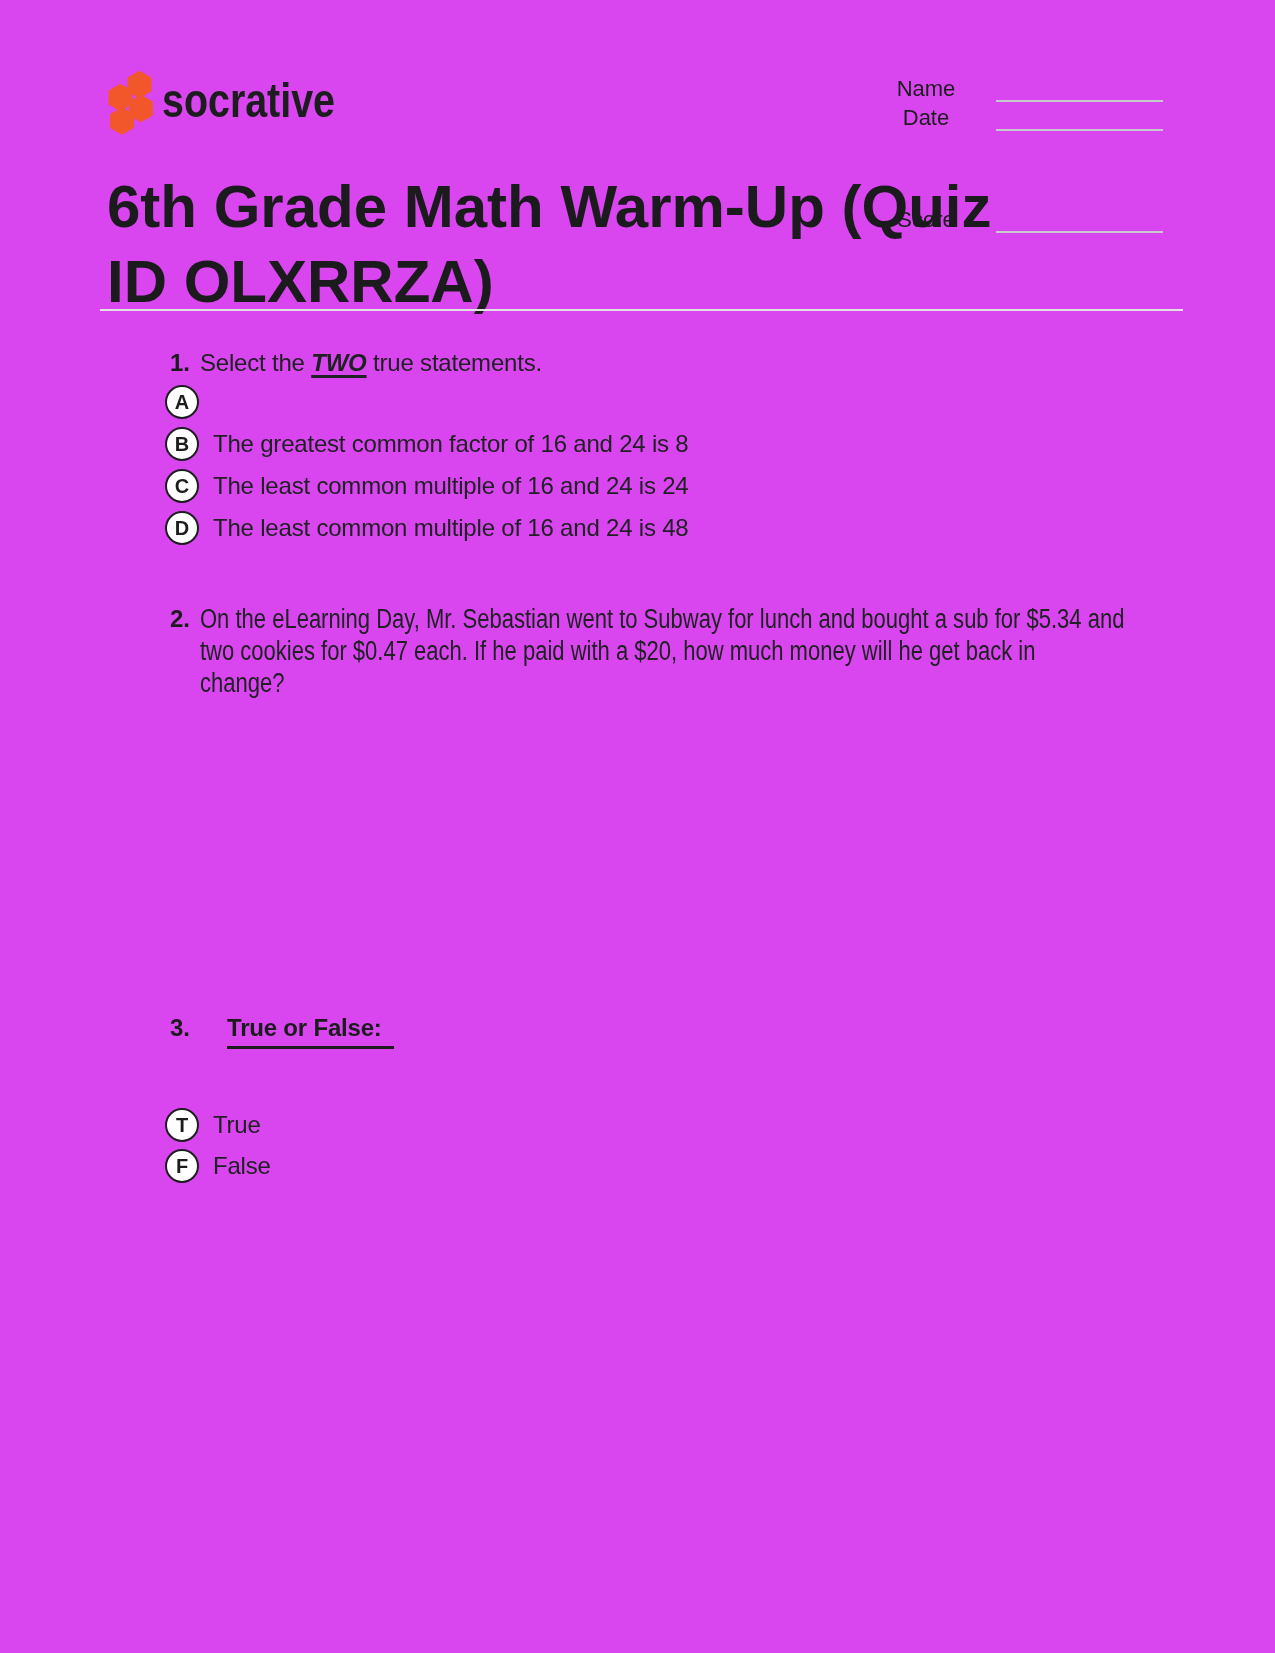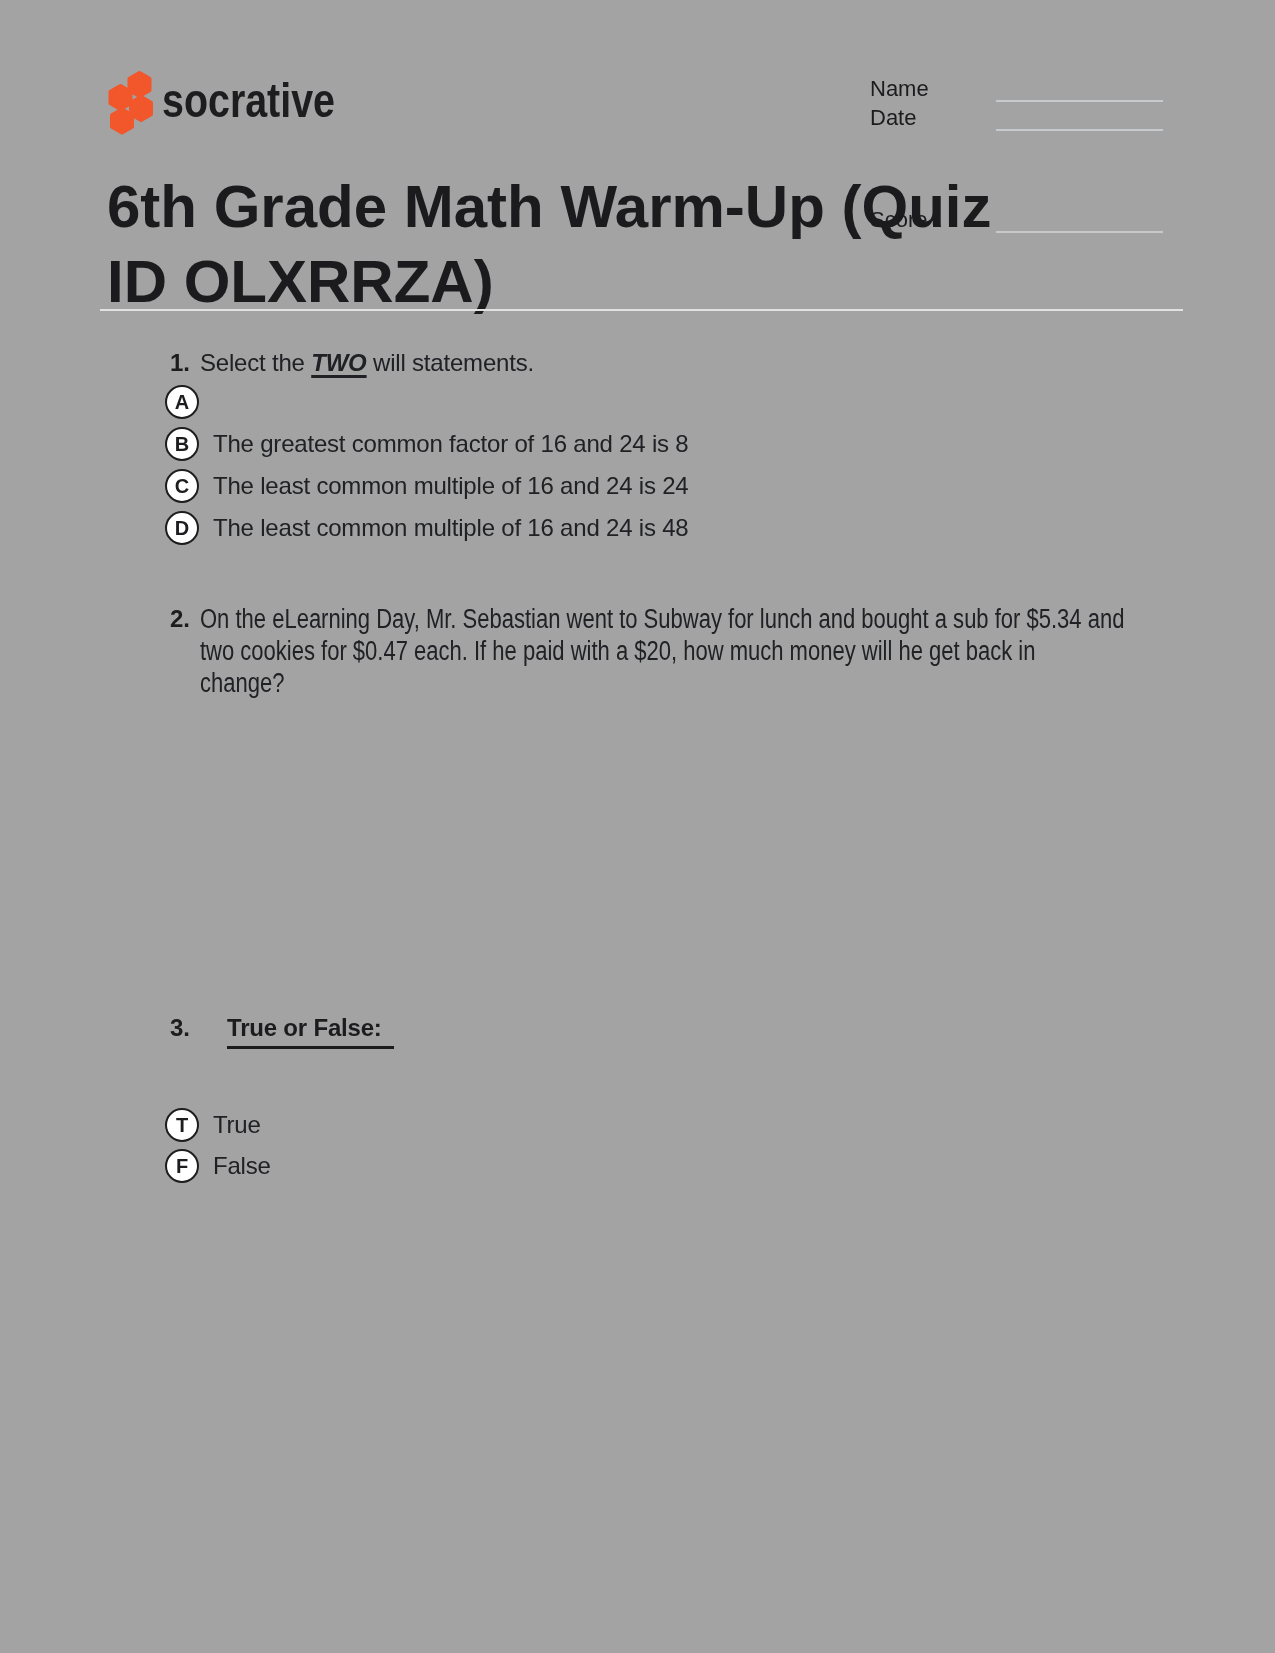--- a/index.html
+++ b/index.html
@@ -1,30 +1,30 @@
 <!DOCTYPE html>
 <html><head>
 <meta charset="utf-8">
 <style>
   html,body{margin:0;padding:0;background:#ffffff;}
   .page{
     position:relative;
     width:1275px;
     height:1653px;
-    background:#a3a3a3;
+    background:#d946ef;
     font-family:"Liberation Sans", sans-serif;
     color:#1f1f23;
     overflow:hidden;
   }
   
   .logo{position:absolute;left:98px;top:66px;width:360px;height:70px;}
   .logo text{font-family:"Liberation Sans",sans-serif;font-weight:700;}
   
   .field-row{position:absolute;left:870px;display:flex;align-items:flex-end;height:26px;}
-  .field-label{display:inline-block;width:112px;text-align:left;font-size:22px;line-height:26px;color:#1c1c1e;}
+  .field-label{display:inline-block;width:112px;text-align:center;font-size:22px;line-height:26px;color:#1c1c1e;}
   .field-line{display:inline-block;width:167px;height:4px;margin-left:14px;border-bottom:2px solid #c7cacc;}
   .row-name{top:76px;}
   .row-date{top:105px;}
   .row-score{top:207px;}
   
   .title{
     position:absolute;left:107px;top:169px;width:950px;
     font-size:60px;line-height:75px;font-weight:700;color:#1b1b1d;
   }
   
@@ -88,21 +88,21 @@
   <div class="field-row row-score">
     <span class="field-label">Score</span>
     <span class="field-line"></span>
   </div>
 
   <div class="title">6th Grade Math Warm-Up (Quiz ID OLXRRZA)</div>
 
   <div class="divider"></div>
 
   <div class="qnum" style="top:348px;">1.</div>
-  <div class="qtext" style="left:200px;top:348px;"><span>Select the </span><span class="emph">TWO</span><span> will statements.</span></div>
+  <div class="qtext" style="left:200px;top:348px;"><span>Select the </span><span class="emph">TWO</span><span> true statements.</span></div>
 
   <div class="opt-row row-optA">
     <span class="opt-circle">A</span>
   </div>
   <div class="opt-row row-optB">
     <span class="opt-circle">B</span>
     <span class="opt-text">The greatest common factor of 16 and 24 is 8</span>
   </div>
   <div class="opt-row row-optC">
     <span class="opt-circle">C</span>

